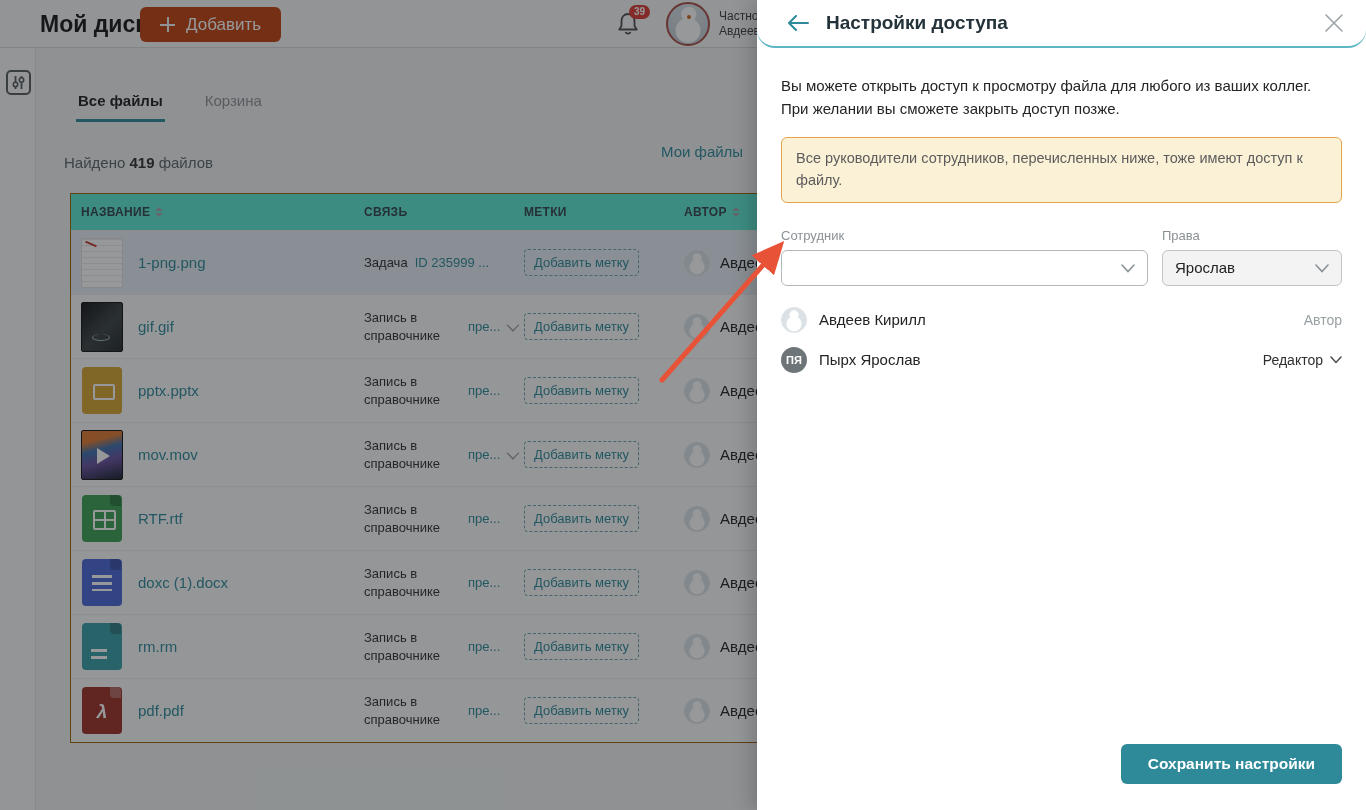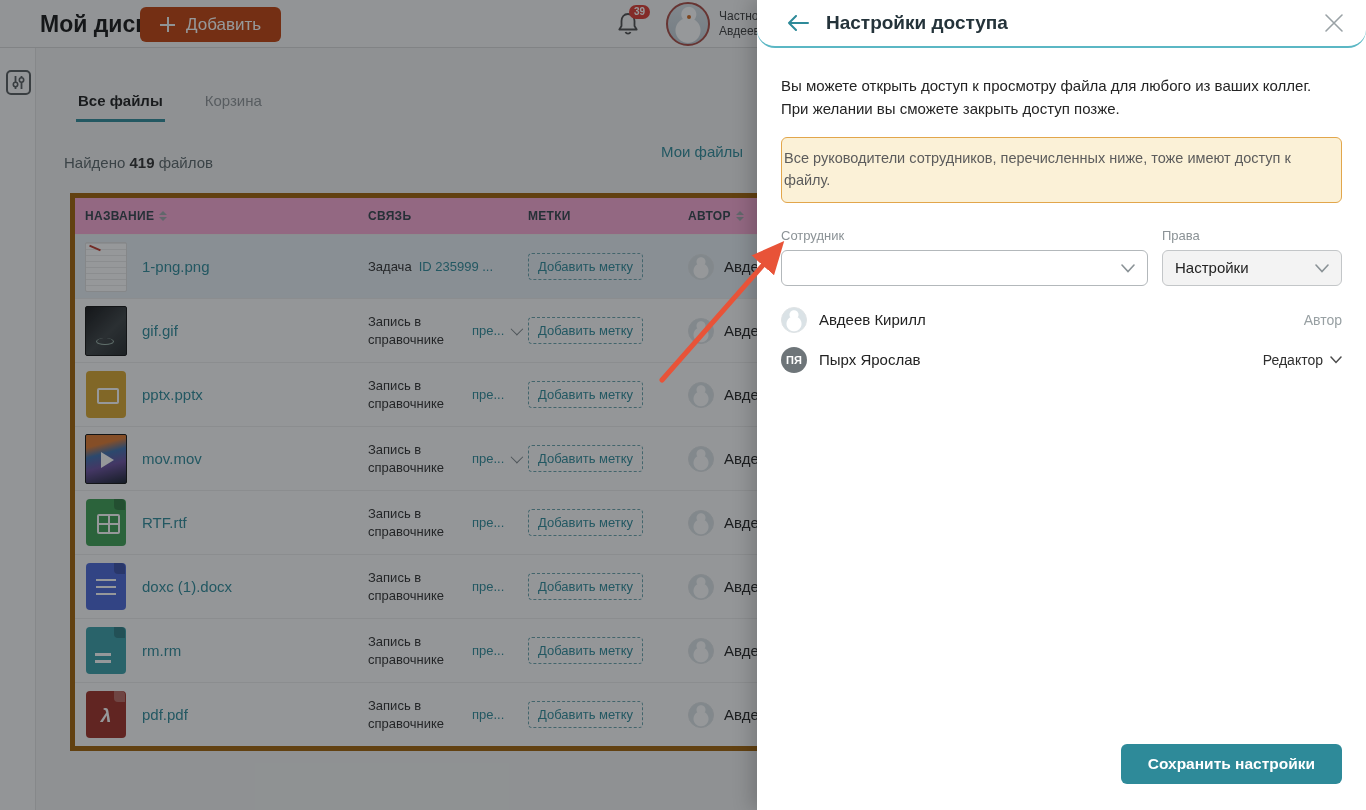--- a/index.html
+++ b/index.html
@@ -41,21 +41,21 @@
   
   .tabs { position:absolute; top:88px; left:76px; display:flex; gap:38px; }
   .tab { font-size:15px; padding:4px 2px 10px; cursor:pointer; }
   .tab.active { font-weight:700; color:#1c1c1c; border-bottom:3px solid #2E8A99; }
   .tab.inactive { color:#8e9396; }
   .meta-found { position:absolute; top:154px; left:64px; font-size:15px; color:#5a6568; }
   .meta-found b { color:#2e2e2e; }
   .my-files { position:absolute; top:143px; left:661px; font-size:15px; color:#2E8A99; cursor:pointer; }
 
   .ftable { position:absolute; top:193px; left:70px; width:1240px;
-    background:#f9a8d4; border:5px solid #a16207; }
+    background:#5eead4; border:1px solid #a16207; }
   .thead { display:flex; align-items:center; height:36px; font-size:12px; font-weight:700;
     color:#34434b; letter-spacing:.3px; }
   .hc { display:flex; align-items:center; gap:5px; }
   .hc-name { width:293px; padding-left:10px; }
   .hc-link { width:160px; }
   .hc-tags { width:160px; }
   .hc-author { flex:1; }
   .sort { display:flex; flex-direction:column; gap:2px; }
   .sort i { display:block; width:0; height:0; border-left:4px solid transparent; border-right:4px solid transparent; }
   .sort .up { border-bottom:4px solid #9fa6a9; }
@@ -121,21 +121,21 @@
   .panel { position:absolute; top:0; left:757px; width:609px; height:810px; background:#fff;
     z-index:10; box-shadow:-6px 0 18px rgba(0,0,0,0.18); }
   .panel-header { height:48px; display:flex; align-items:center; padding:0 22px 0 30px;
     border-bottom:2px solid #5bb7c4;border-radius:18px; }
   .back-btn { background:none; border:none; cursor:pointer; display:flex; align-items:center; padding:0; }
   .panel-title { font-size:19px; font-weight:700; color:#24333a; margin-left:17px; }
   .close-btn { margin-left:auto; background:none; border:none; cursor:pointer; display:flex; padding:0; }
   .panel-body { padding:27px 24px 0; position:relative; }
   .desc { font-size:15px; color:#242424; line-height:1.5; }
   .notice { margin-top:17px; background:#fbf1d7; border:1px solid #e2a64b; border-radius:6px;
-    padding:10px 2px; font-size:14.5px; color:#5c5c5c; line-height:1.5; }
+    padding:10px 14px; font-size:14.5px; color:#5c5c5c; line-height:1.5; }
   .form-row { display:flex; gap:14px; margin-top:25px; }
   .f-employee { width:367px; }
   .f-rights { width:180px; }
   .field-label { font-size:13px; color:#8b9296; margin-bottom:7px; }
   .employee-box { height:36px; border:1px solid #b3b8bb; border-radius:6px; background:#fff;
     display:flex; align-items:center; padding:0 12px 0 5px; cursor:text; }
   .chip { display:flex; align-items:center; gap:9px; background:#d7f2f4; border-radius:16px;
     padding:3px 11px 3px 4px; }
   .chip-avatar { width:24px; height:24px; border-radius:50%; flex:none;
     background: radial-gradient(circle at 50% 38%, #e9ccb4 0 45%, #bda68f 72%, #8f7d6d); }
@@ -417,21 +417,21 @@
             <span class="box-chev">
               <svg width="14" height="9" viewBox="0 0 14 9">
                   <path d="M1 1 L7 7.5 L13 1" fill="none" stroke="#8a9296" stroke-width="1.6" stroke-linecap="round"></path>
                 </svg>
             </span>
           </div>
         </div>
         <div class="f-rights">
           <div class="field-label">Права</div>
           <div class="rights-select">
-            <span>Настройки</span>
+            <span>Ярослав</span>
             <span class="box-chev">
               <svg width="14" height="9" viewBox="0 0 14 9">
                   <path d="M1 1 L7 7.5 L13 1" fill="none" stroke="#8a9296" stroke-width="1.6" stroke-linecap="round"></path>
                 </svg>
             </span>
           </div>
         </div>
       </div>
 
       <div class="members" id="members-container">

